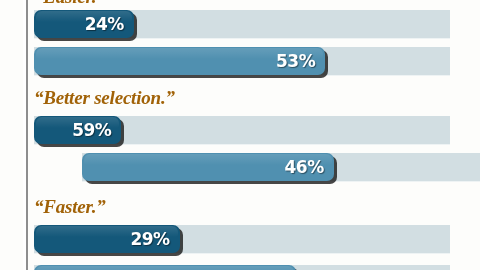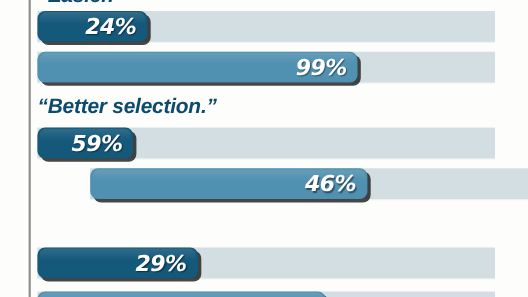--- a/index.html
+++ b/index.html
@@ -36,26 +36,26 @@
   .row {
     position: absolute;
     left: 0;
     width: 416px;
   }
   
   .glabel {
     position: absolute;
     left: 0;
     white-space: nowrap;
-    font-family: Liberation Sans, sans-serif;
+    font-family: Liberation Serif, serif;
     font-style: italic;
     font-weight: bold;
     font-size: 19px;
     letter-spacing: -0.2px;
-    color: #0c4a6e;
+    color: #a16207;
   }
   
   .track {
     position: absolute;
     left: 0; top: 0;
     width: 416px; height: 100%;
     background: #d2dee2;
     box-shadow: 0 1px 0 #eef3f4;
   }
   
@@ -80,22 +80,21 @@
     border-radius: 6px 6px 3px 3px;
     background: linear-gradient(180deg, rgba(255,255,255,0.12), rgba(255,255,255,0));
     pointer-events: none;
   }
   .val {
     position: absolute;
     right: 10px; top: 50%;
     transform: translateY(-50%);
     font-family: "DejaVu Sans", sans-serif;
     font-weight: bold;
-    font-style: italic;
-    font-size: 20px;
+    font-size: 17px;
     letter-spacing: -0.5px;
     color: #ffffff;
     text-shadow: 1px 1px 1px rgba(0,0,0,0.45);
     white-space: nowrap;
     z-index: 3;
   }
 </style>
 </head>
 <body>
 
@@ -113,21 +112,21 @@
       <div class="barwrap" style="width:24%;">
         <div class="bar dark"></div>
         <span class="val">24%</span>
       </div>
     </div>
 
     <div class="row" style="top:47px; height:28px;">
       <div class="track"></div>
       <div class="barwrap" style="width:70%;">
         <div class="bar light"></div>
-        <span class="val">99%</span>
+        <span class="val">53%</span>
       </div>
     </div>
 
     <div class="glabel" style="top:87px;">“Better selection.”</div>
 
     <div class="row" style="top:116px; height:28px;">
       <div class="track"></div>
       <div class="barwrap" style="width:21%;">
         <div class="bar dark"></div>
         <span class="val">59%</span>
@@ -135,20 +134,21 @@
     </div>
 
     <div class="row" style="top:153px; height:28px;margin-left:48px;">
       <div class="track"></div>
       <div class="barwrap" style="width:60.5%;">
         <div class="bar light"></div>
         <span class="val">46%</span>
       </div>
     </div>
 
+    <div class="glabel" style="top:196px;">“Faster.”</div>
 
     <div class="row" style="top:225px; height:28px;">
       <div class="track"></div>
       <div class="barwrap" style="width:35%;">
         <div class="bar dark"></div>
         <span class="val">29%</span>
       </div>
     </div>
 
     <div class="row" style="top:265px; height:28px;">

